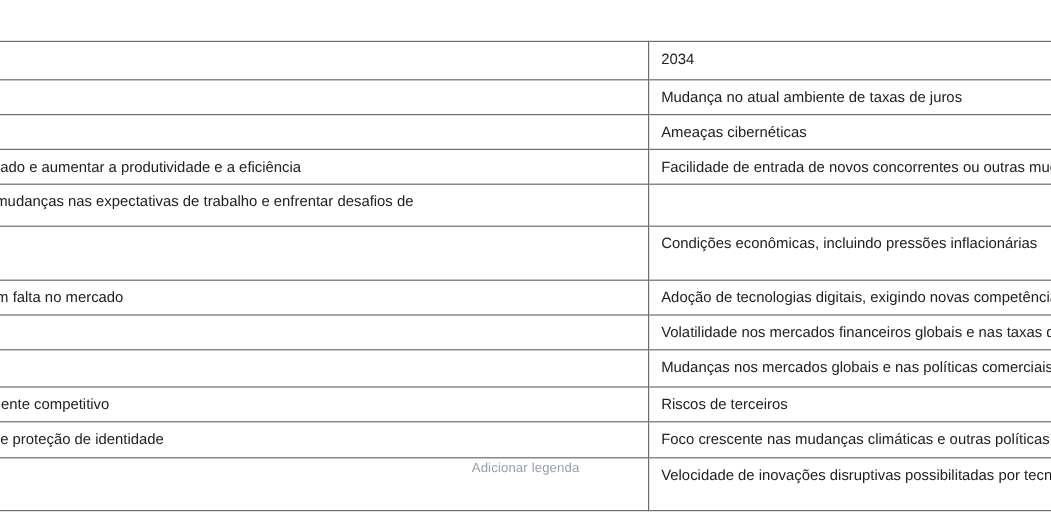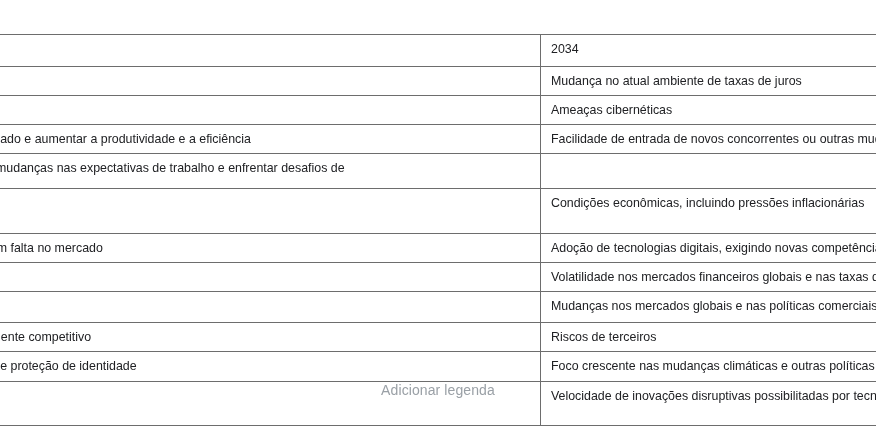--- a/index.html
+++ b/index.html
@@ -81,21 +81,21 @@
   tr.r10       td { height: 17px; }
   tr.r11       td { height: 31px; }
 
   
   #table-caption {
     position: absolute;
     left: 0;
     top: 384px;
     width: 876px;
     text-align: center;
-    font-size: 14px;
+    font-size: 11px;
     line-height: 12px;
     color: #9aa0a6;
     font-family: "Liberation Sans", sans-serif;
     letter-spacing: 0.1px;
     user-select: none;
   }
 </style>
 </head>
 <body>
 

